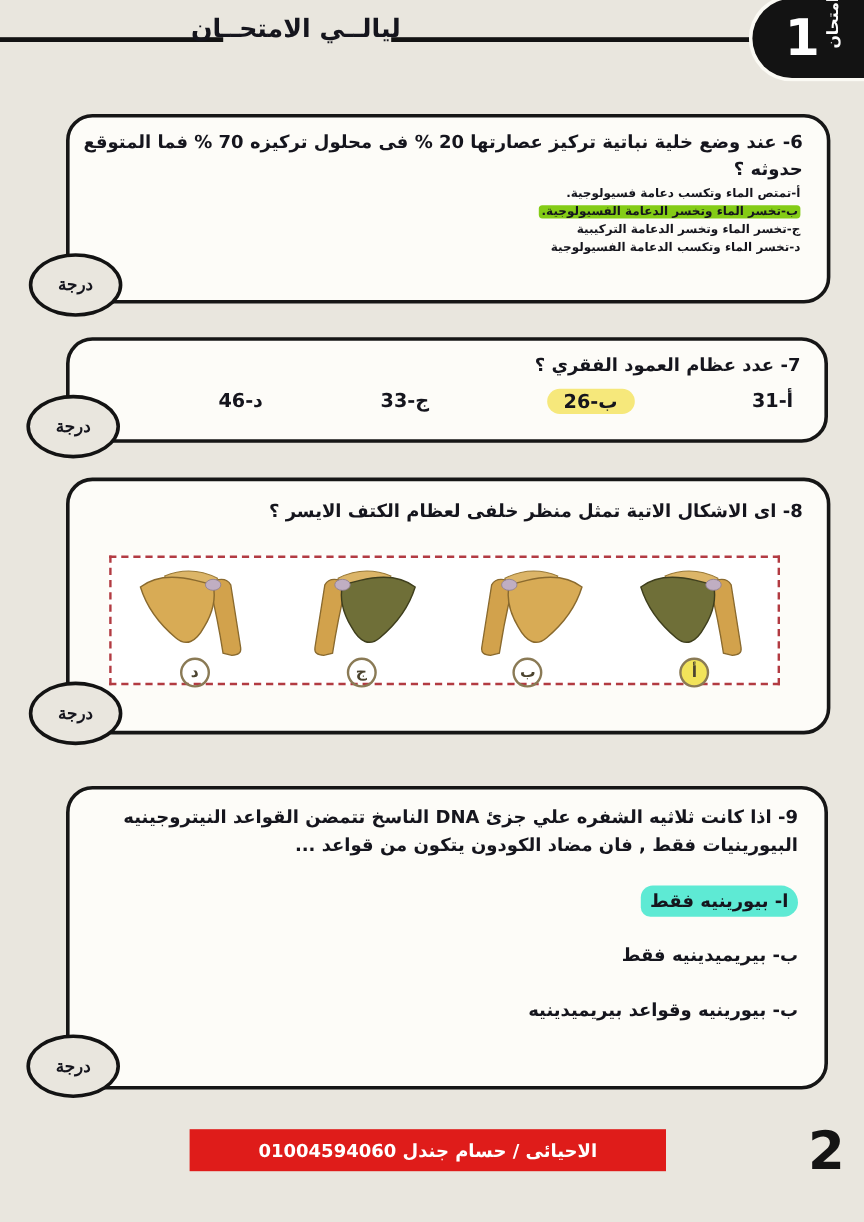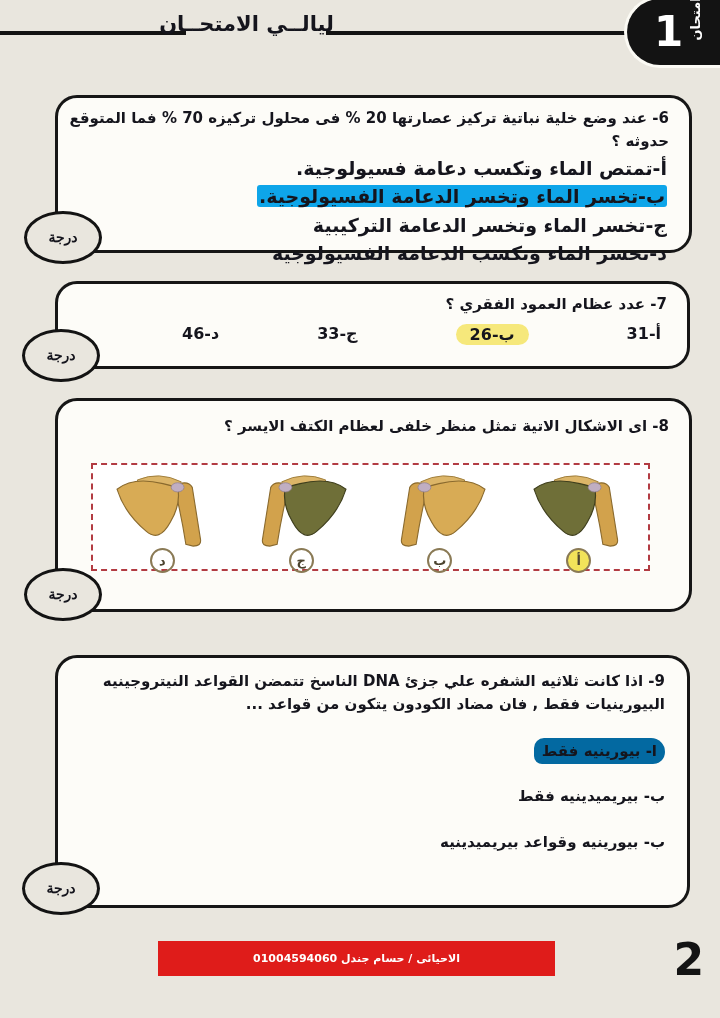--- a/index.html
+++ b/index.html
@@ -30,34 +30,34 @@
     color:#fff; font-size:13px; font-weight:bold; transform:rotate(-90deg);
     white-space:nowrap; width:16px;
   }
 
   
   .qbox {
     position:absolute; background:#fdfcf8; border:3px solid #161616;
     border-radius:22px; direction:rtl; text-align:right;
   }
   .qtext { font-weight:bold; font-size:15px; line-height:1.55; }
-  .opt   { font-weight:bold; font-size:19px; line-height:1.5; }
+  .opt   { font-weight:bold; font-size:10px; line-height:1.5; }
 
   
   .mark {
     position:absolute; width:78px; height:53px; background:#e9e6de;
     border:3px solid #131313; border-radius:50%;
     display:flex; align-items:center; justify-content:center;
     font-weight:bold; font-size:14px; z-index:6; direction:rtl;font-family:Liberation Serif, serif;
   }
 
   
-  .hl-pale   { background:#0ea5e9; border-radius:3px; padding:0 2px; }
+  .hl-pale   { background:#84cc16; border-radius:3px; padding:0 2px; }
   .hl-pill   { background:#f6e87b; border-radius:12px; padding:1px 14px;text-align:center; }
-  .hl-strong { background:#0369a1; border-radius:10px 14px 12px 8px; padding:4px 8px; }
+  .hl-strong { background:#5eead4; border-radius:10px 14px 12px 8px; padding:4px 8px; }
 
   
   #q6 { left:55px; top:95px;  width:637px; height:158px; padding:9px 20px 6px 0; }
   #q6 .opt { padding-right:2px; }
 
   
   #q7 { left:55px; top:281px; width:635px; height:88px; padding:9px 20px 0 16px; }
   #q7 .optrow {
     display:flex; direction:rtl; justify-content:space-between;
     padding:8px 6px 0 108px; font-weight:bold; font-size:16px;
@@ -87,21 +87,21 @@
   .joint    { fill:#c0aec2; stroke:#907f92; stroke-width:0.8; }
 
   
   #q9 { left:55px; top:655px; width:635px; height:253px; padding:12px 22px 0 16px; }
   #q9 .opt { margin-top:23px; font-size:15px; }
   #q9 .opt:first-of-type { margin-top:20px; }
 
   
   .footer-banner {
     position:absolute; left:158px; top:941px; width:397px; height:35px;
-    background:#df1c1a; color:#fff; font-weight:bold; font-size:11px;
+    background:#df1c1a; color:#fff; font-weight:bold; font-size:15px;
     display:flex; align-items:center; justify-content:center; direction:rtl;
     white-space:nowrap;
   }
   .page-number {
     position:absolute; right:16px; top:934px; font-size:44px; font-weight:bold;
     color:#141414;
   }
 </style>
 </head>
 <body>

